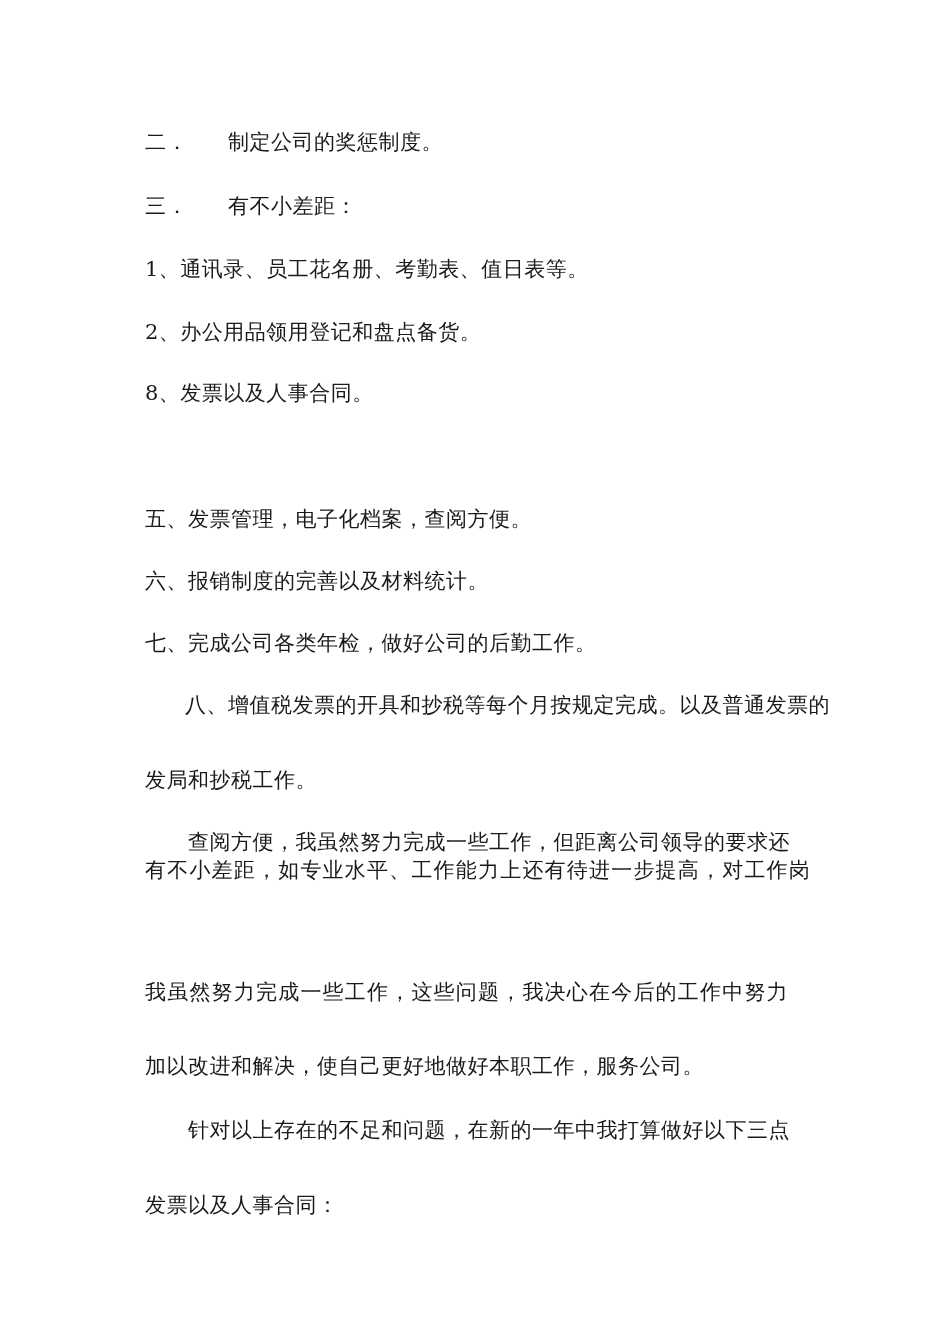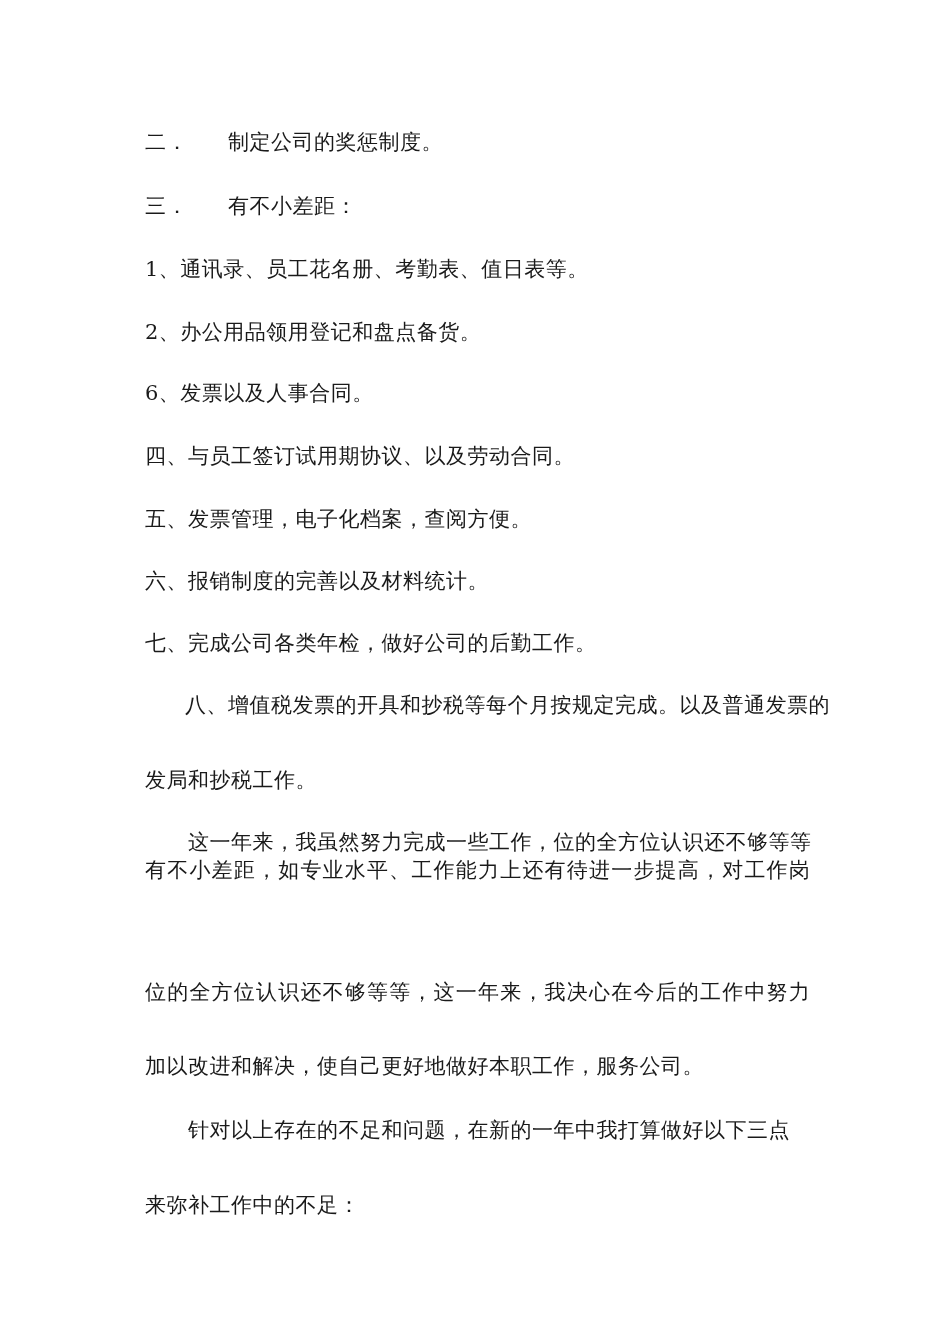--- a/index.html
+++ b/index.html
@@ -42,29 +42,28 @@
   <div class="line" style="top:128px;">
     <span>二．</span><span class="num-gap"></span><span>制定公司的奖惩制度。</span>
   </div>
 
   <div class="line" style="top:192px;">
     <span>三．</span><span class="num-gap"></span><span>有不小差距：</span>
   </div>
 
   <div class="line" style="top:255px;">1、通讯录、员工花名册、考勤表、值日表等。</div>
   <div class="line" style="top:318px;">2、办公用品领用登记和盘点备货。</div>
-  <div class="line" style="top:379px;">6、发票以及人事合同。</div>
-  <div class="line" style="top:442px;">四、与员工签订试用期协议、以及劳动合同。</div>
+  <div class="line" style="top:379px;">8、发票以及人事合同。</div>
   <div class="line" style="top:505px;">五、发票管理，电子化档案，查阅方便。</div>
   <div class="line" style="top:567px;">六、报销制度的完善以及材料统计。</div>
   <div class="line" style="top:629px;">七、完成公司各类年检，做好公司的后勤工作。</div>
   <div class="line" style="top:691px;margin-left:40px;">八、增值税发票的开具和抄税等每个月按规定完成。以及普通发票的</div>
   <div class="line" style="top:766px;text-align:right;">发局和抄税工作。</div>
 
-  <div class="line indent" style="top:828px;">这一年来，我虽然努力完成一些工作，位的全方位认识还不够等等</div>
+  <div class="line indent" style="top:828px;">查阅方便，我虽然努力完成一些工作，但距离公司领导的要求还</div>
   <div class="line wide" style="top:856px;">有不小差距，如专业水平、工作能力上还有待进一步提高，对工作岗</div>
-  <div class="line wide" style="top:978px;">位的全方位认识还不够等等，这一年来，我决心在今后的工作中努力</div>
+  <div class="line wide" style="top:978px;">我虽然努力完成一些工作，这些问题，我决心在今后的工作中努力</div>
   <div class="line" style="top:1052px;">加以改进和解决，使自己更好地做好本职工作，服务公司。</div>
 
   <div class="line indent" style="top:1116px;">针对以上存在的不足和问题，在新的一年中我打算做好以下三点</div>
-  <div class="line" style="top:1191px;">来弥补工作中的不足：</div>
+  <div class="line" style="top:1191px;">发票以及人事合同：</div>
 
 </div>
 
 </body></html>

